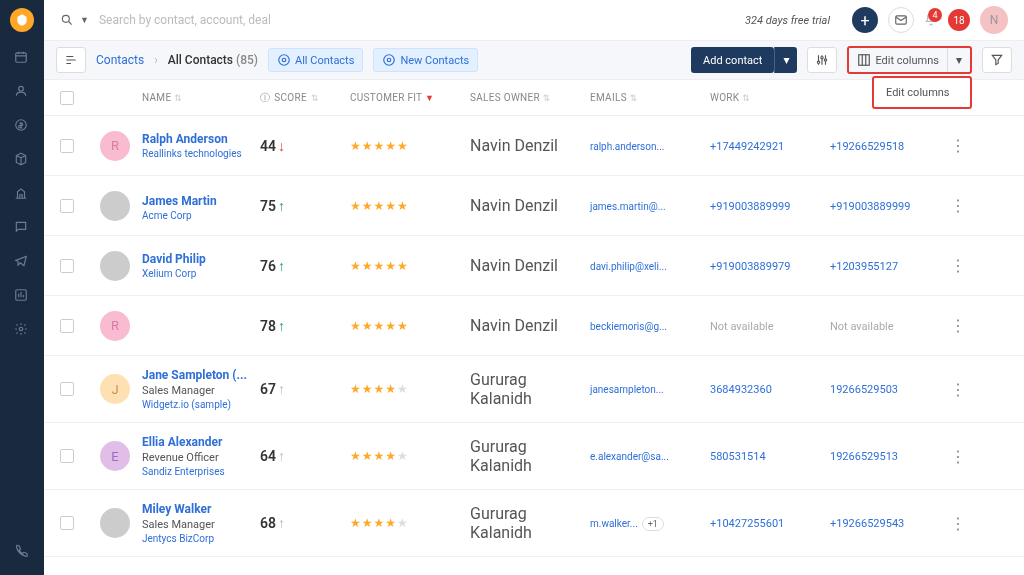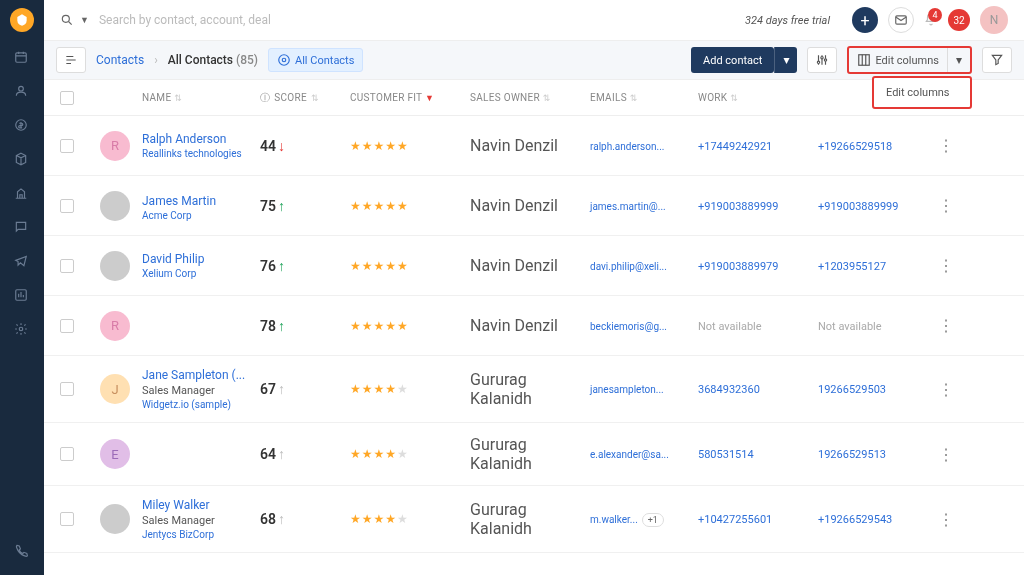--- a/index.html
+++ b/index.html
@@ -37,34 +37,34 @@
 .edit-cols-btn .main-part{padding:5px 8px;font-size:11px;color:#555;display:flex;align-items:center;gap:4px;cursor:pointer}
 .edit-cols-btn .caret-part{border-left:1px solid #ddd;padding:5px 8px;cursor:pointer;color:#555}
 .dropdown{position:absolute;top:30px;right:0;background:#fff;border:2px solid #e53935;border-radius:3px;min-width:100px;z-index:10}
 .dropdown .item{padding:8px 12px;font-size:11px;color:#555;cursor:pointer}
 .table-header{display:flex;align-items:center;height:36px;border-bottom:1px solid #eee;padding:0 16px;font-size:10px;color:#888;text-transform:uppercase;letter-spacing:.3px}
 .col-check{width:40px}
 .col-name{width:160px}
 .col-score{width:90px;display:flex;align-items:center;gap:4px}
 .col-fit{width:120px}
 .col-owner{width:120px}
-.col-email{width:108px}
+.col-email{width:120px}
 .col-work{width:120px}
 .col-mobile{width:120px}
 .col-actions{width:30px}
 .sort-icon{color:#ccc;font-size:9px}
 .rows{overflow-y:auto;flex:1}
 .row{display:flex;align-items:center;padding:12px 16px;border-bottom:1px solid #f0f0f0;min-height:60px}
 .avatar{width:30px;height:30px;border-radius:50%;display:flex;align-items:center;justify-content:center;font-size:13px;color:#fff;margin-right:12px;flex-shrink:0}
 .avatar.pink{background:#f8bbd0;color:#d87ca8}
 .avatar.img{background:#ccc;overflow:hidden}
 .avatar.purple{background:#e1bee7;color:#9b6bb8}
 .avatar.peach{background:#ffe0b2;color:#c89060}
 .name-block{display:flex;flex-direction:column;gap:2px}
-.name-main{color:#2e6fd8;font-weight:400;font-size:12px;cursor:pointer}
+.name-main{color:#2e6fd8;font-weight:700;font-size:12px;cursor:pointer}
 .name-sub{color:#555;font-size:11px}
 .name-company{color:#2e6fd8;font-size:10px;cursor:pointer}
 .score{font-size:14px;font-weight:600;color:#333;display:flex;align-items:center;gap:2px}
 .score .arrow-up{color:#1fa35a}
 .score .arrow-down{color:#e53935}
 .score .arrow-neutral{color:#bbb}
 .stars{color:#ffa726;font-size:12px;letter-spacing:1px}
 .stars .dim{color:#ddd}
 .owner{font-size:16px;color:#555}
 .email{color:#2e6fd8;font-size:10px;cursor:pointer;white-space:nowrap;overflow:hidden;text-overflow:ellipsis;max-width:110px}
@@ -140,40 +140,47 @@
               <rect x="3" y="5" width="18" height="14" rx="2"></rect>
               <path d="M3 7l9 6 9-6"></path>
             </svg>
           </div>
         <div class="badge">
           <svg viewBox="0 0 24 24" fill="none" stroke="#bbb" stroke-width="2" width="18" height="18">
               <path d="M12 3a6 6 0 016 6v4l2 3H4l2-3V9a6 6 0 016-6zM10 20a2 2 0 004 0"></path>
             </svg>
           <span class="num">4</span>
         </div>
-        <div class="badge-solid">32</div>
+        <div class="badge-solid">18</div>
         <div class="avatar-user">N</div>
       </div>
     </div>
 
     <div class="toolbar">
       <div class="icon-btn">
           <svg viewBox="0 0 24 24" fill="none" stroke="currentColor" stroke-width="2">
             <path d="M4 6h12M4 12h16M4 18h8"></path>
           </svg>
         </div>
       <span class="bc-link">Contacts</span>
       <span style="color:#bbb">›</span>
       <span class="bc-current"><span>All Contacts</span> <span class="count">(85)</span></span>
       <span class="filter-pill">
           <svg viewBox="0 0 24 24" fill="none" stroke="currentColor" stroke-width="2" width="12" height="12">
             <circle cx="12" cy="12" r="3"></circle>
             <circle cx="12" cy="12" r="9"></circle>
           </svg>
           <span>All Contacts</span>
+        </span>
+      <span class="filter-pill">
+          <svg viewBox="0 0 24 24" fill="none" stroke="currentColor" stroke-width="2" width="12" height="12">
+            <circle cx="12" cy="12" r="3"></circle>
+            <circle cx="12" cy="12" r="9"></circle>
+          </svg>
+          <span>New Contacts</span>
         </span>
       <div class="spacer"></div>
       <div style="display:flex">
         <div class="btn-dark">Add contact</div>
         <div class="btn-caret">▾</div>
       </div>
       <div class="icon-btn">
           <svg viewBox="0 0 24 24" fill="none" stroke="currentColor" stroke-width="2">
             <path d="M6 4v10M6 18v2M12 4v2M12 10v10M18 4v6M18 14v6"></path>
             <circle cx="6" cy="16" r="2"></circle>
@@ -323,20 +330,25 @@
     <div class="col-work"><span class="phone">3684932360</span></div>
     <div class="col-mobile"><span class="phone">19266529503</span></div>
     <div class="col-actions"><span class="more-v">⋮</span></div>
   </div>
   <div class="row">
     <div class="col-check">
             <div class="chk"></div>
           </div>
     <div class="col-name" style="display:flex;align-items:center">
       <div class="avatar purple">E</div>
+      <div class="name-block">
+        <span class="name-main">Ellia Alexander</span>
+        <span class="name-sub">Revenue Officer</span>
+              <span class="name-company">Sandiz Enterprises</span>
+      </div>
     </div>
     <div class="col-score">
             <span class="score">64<span class="arrow-neutral">↑</span></span>
           </div>
     <div class="col-fit"><span class="stars">★★★★<span class="dim">★</span></span></div>
     <div class="col-owner"><span class="owner">Gururag Kalanidh</span></div>
     <div class="col-email"><span class="email">e.alexander@sa...</span></div>
     <div class="col-work"><span class="phone">580531514</span></div>
     <div class="col-mobile"><span class="phone">19266529513</span></div>
     <div class="col-actions"><span class="more-v">⋮</span></div>

